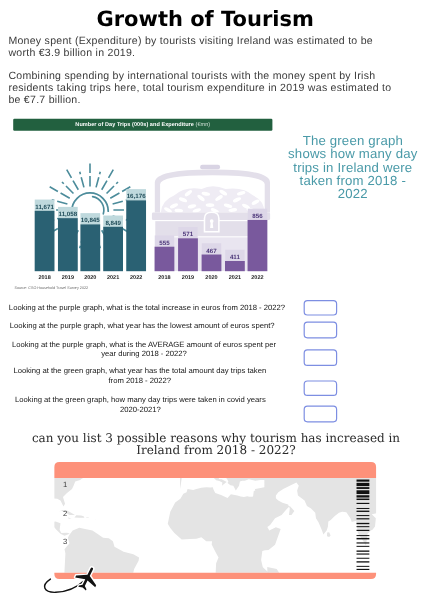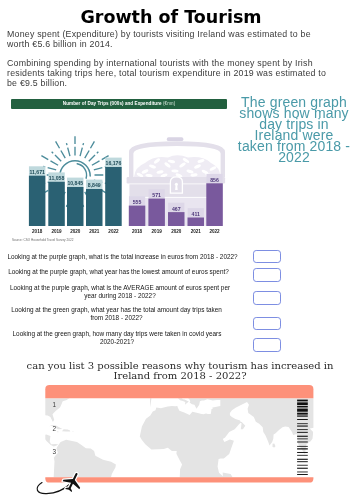--- a/index.html
+++ b/index.html
@@ -23,21 +23,21 @@
   .panel{position:absolute;top:13px;width:106px;height:120px;}
   #panelA{left:5px;}
   #panelB{left:109px;}
   .panel-title{position:absolute;top:7px;width:100%;text-align:center;font-size:7.45px;color:#242424;}
   .gfx{position:absolute;left:0;top:0;}
   .src{position:absolute;left:1px;top:139px;font-size:3.1px;color:#6c6c6c;}
   .blab{font-family:"Liberation Sans",sans-serif;font-size:5.15px;font-weight:bold;text-anchor:middle;}
   .ylab{font-family:"Liberation Sans",sans-serif;font-size:4.6px;font-weight:bold;text-anchor:middle;fill:#1b1b1b;}
 
   
-  .note{position:absolute;width:116px;text-align:center;font-size:14px;line-height:11px;letter-spacing:0.15px;}
+  .note{position:absolute;width:116px;text-align:center;font-size:11px;line-height:11px;letter-spacing:0.15px;margin-top:16px;}
   #noteGreen{left:236px;top:97px;color:#4a9aa8;}
   #notePurple{left:236px;top:166px;color:#9b8ad6;}
 
   
   .qwrap{position:absolute;left:0;top:0;width:354px;height:110px;}
   .qtext{position:absolute;font-size:6.4px;color:#151515;line-height:8.1px;text-align:center;}
   .abox{position:absolute;left:252.7px;width:28.8px;height:13.9px;box-sizing:border-box;
         border:1.45px solid #7d8ee2;border-radius:3.2px;background:#fff;}
 
   
@@ -47,22 +47,22 @@
   
   .pass{position:absolute;left:0;top:380px;width:354px;height:120px;}
   .numlab{position:absolute;font-family:"Liberation Sans",sans-serif;font-size:6.4px;color:#3a3a3a;}
 </style>
 </head>
 <body>
 
 <div class="page">
 
   <div class="title">Growth of Tourism</div>
-  <div class="para" id="para1">Money spent (Expenditure) by tourists visiting Ireland was estimated to be worth €5.6 billion in 2014.</div>
-  <div class="para" id="para2">Combining spending by international tourists with the money spent by Irish residents taking trips here, total tourism expenditure in 2019 was estimated to be €9.5 billion.</div>
+  <div class="para" id="para1">Money spent (Expenditure) by tourists visiting Ireland was estimated to be worth €3.9 billion in 2019.</div>
+  <div class="para" id="para2">Combining spending by international tourists with the money spent by Irish residents taking trips here, total tourism expenditure in 2019 was estimated to be €7.7 billion.</div>
 
   <div class="chart">
     <div class="chart-head">
       <div class="ht"><span>Number of Day Trips (000s) and Expenditure</span> <span class="eur">(€mn)</span></div>
     </div>
     <div class="panel" id="panelA">
       <svg id="svgA" class="gfx" width="110" height="122" viewBox="0 0 110 122">
           <g>
             <g>
               <line x1="58.99999999999999" y1="43.5" x2="58.99999999999999" y2="24.200000000000003" stroke="#4c8c9b" stroke-width="1.35" stroke-linecap="butt" stroke-dasharray="8.8 2.6"></line>

